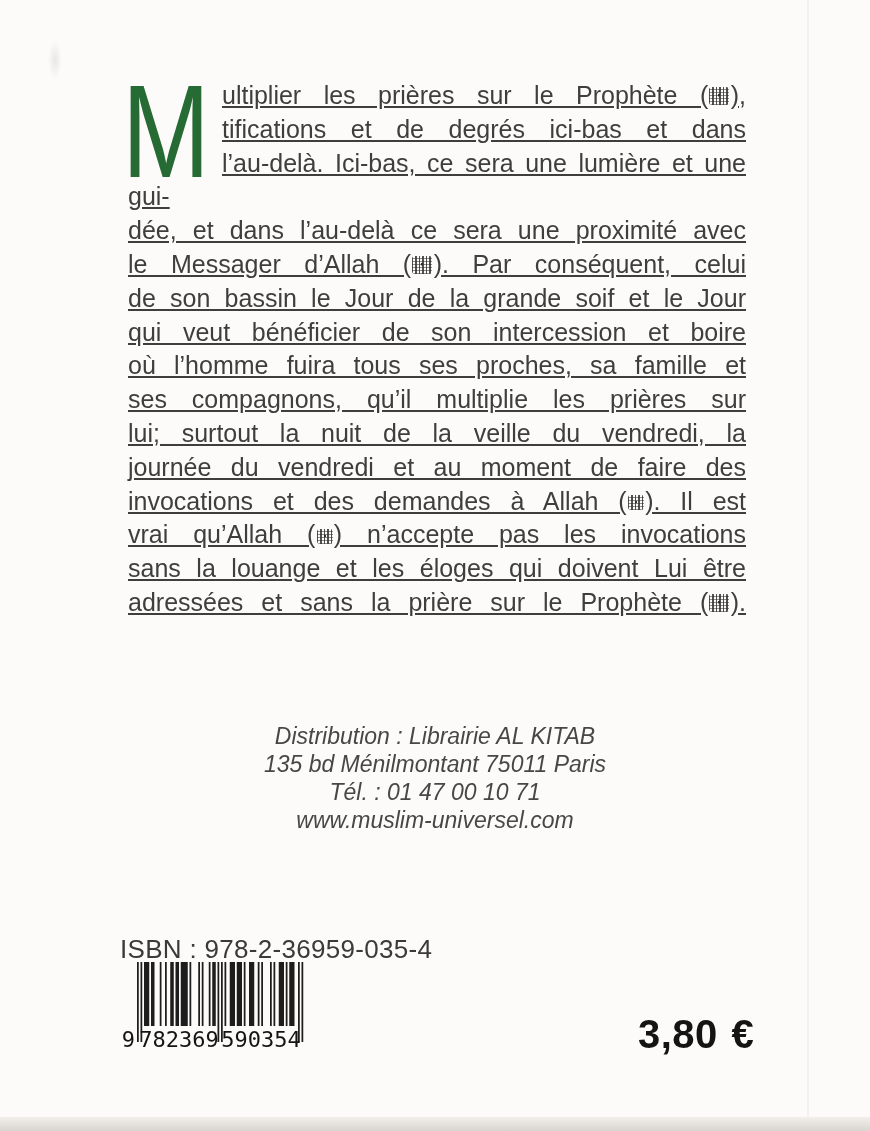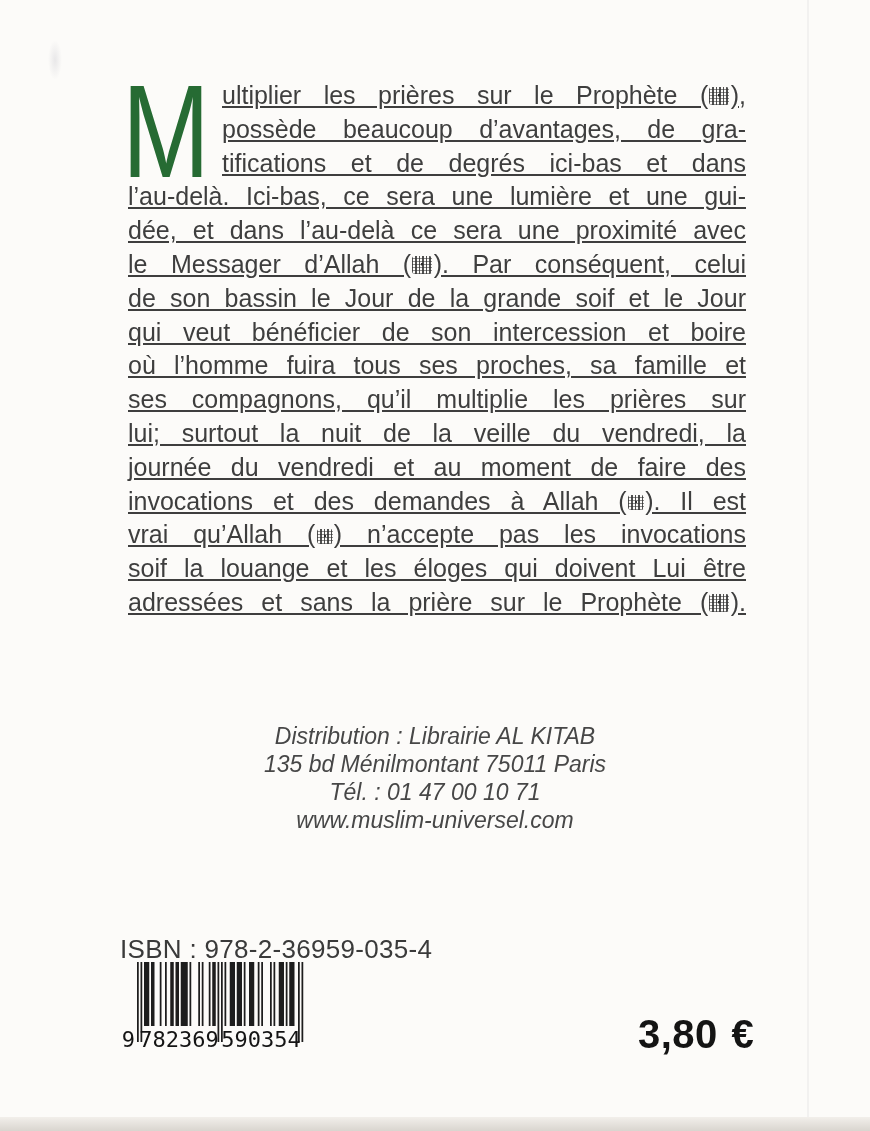--- a/index.html
+++ b/index.html
@@ -86,34 +86,33 @@
 <div class="page">
 
   <div class="smudge"></div>
   <div class="edge-line"></div>
 
   <div class="text-block">
     <div class="dropcap">
       <span class="glyph">M</span>
     </div>
     <div class="bl">ultiplier les prières sur le Prophète (<span class="hon saw"></span>),</div>
-    <div class="bl">possède beaucoup d’avantages, de gra-</div>
     <div class="bl">tifications et de degrés ici-bas et dans</div>
     <div class="bl">l’au-delà. Ici-bas, ce sera une lumière et une gui-</div>
     <div class="bl">dée, et dans l’au-delà ce sera une proximité avec</div>
     <div class="bl">le Messager d’Allah (<span class="hon saw"></span>). Par conséquent, celui</div>
     <div class="bl">de son bassin le Jour de la grande soif et le Jour</div>
     <div class="bl">qui veut bénéficier de son intercession et boire</div>
     <div class="bl">où l’homme fuira tous ses proches, sa famille et</div>
     <div class="bl">ses compagnons, qu’il multiplie les prières sur</div>
     <div class="bl">lui; surtout la nuit de la veille du vendredi, la</div>
     <div class="bl">journée du vendredi et au moment de faire des</div>
     <div class="bl">invocations et des demandes à Allah (<span class="hon jalla"></span>). Il est</div>
     <div class="bl">vrai qu’Allah (<span class="hon jalla"></span>) n’accepte pas les invocations</div>
-    <div class="bl">soif la louange et les éloges qui doivent Lui être</div>
+    <div class="bl">sans la louange et les éloges qui doivent Lui être</div>
     <div class="bl">adressées et sans la prière sur le Prophète (<span class="hon saw"></span>).</div>
   </div>
 
   <div class="distribution">
     <div class="dl">Distribution : Librairie AL KITAB</div>
     <div class="dl">135 bd Ménilmontant 75011 Paris</div>
     <div class="dl">Tél. : 01 47 00 10 71</div>
     <div class="dl">www.muslim-universel.com</div>
   </div>
 

